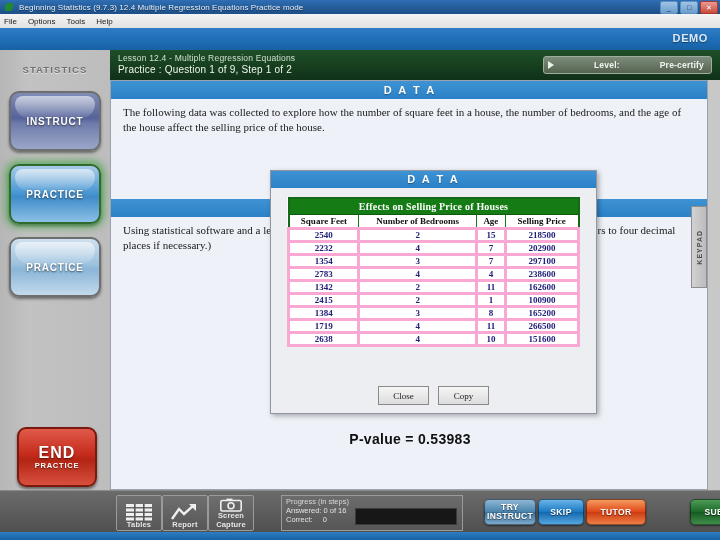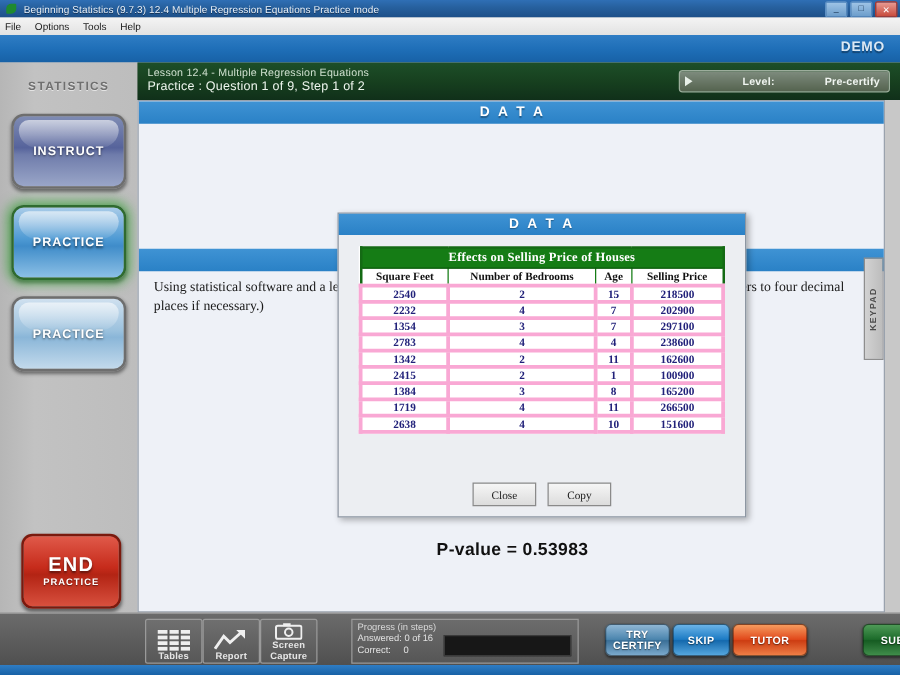--- a/index.html
+++ b/index.html
@@ -286,20 +286,21 @@
       <div class="tri"></div>
       <div class="txt">Level:</div>
       <div class="txt">Pre-certify</div>
     </div>
   </div>
 
   <div class="content">
     <div class="bluebar b1"></div>
     <div class="bar-title" style="top:0">D A T A</div>
 
+    <div class="para">The following data was collected to explore how the number of square feet in a house, the number of bedrooms, and the age of the house affect the selling price of the house.</div>
 
     <div class="bluebar b2"></div>
 
     <div class="para2">Using statistical software and a level of significance of 0.05, determine the coefficients. (Round your answers to four decimal places if necessary.)</div>
 
     <div class="pvalue">P-value = 0.53983</div>
 
     <div class="keypad-arrow">‹||</div>
     <div class="keypad-tab">
       <span class="kt">KEYPAD</span>
@@ -427,20 +428,20 @@
         <span>Answered:</span>
         <span>0 of 16</span>
       </div>
       <div class="pp-row">
         <span>Correct:</span>
         <span style="margin-left:8px">0</span>
       </div>
       <div class="pp-bar"></div>
     </div>
 
-    <div class="actbtn ab-try">TRY CERTIFY</div>
+    <div class="actbtn ab-try">TRY INSTRUCT</div>
     <div class="actbtn ab-skip">SKIP</div>
     <div class="actbtn ab-tutor">TUTOR</div>
     <div class="actbtn ab-submit">SUBMIT</div>
   </div>
 
   <div class="bottomstrip"></div>
 </div>
 
 </body></html>

